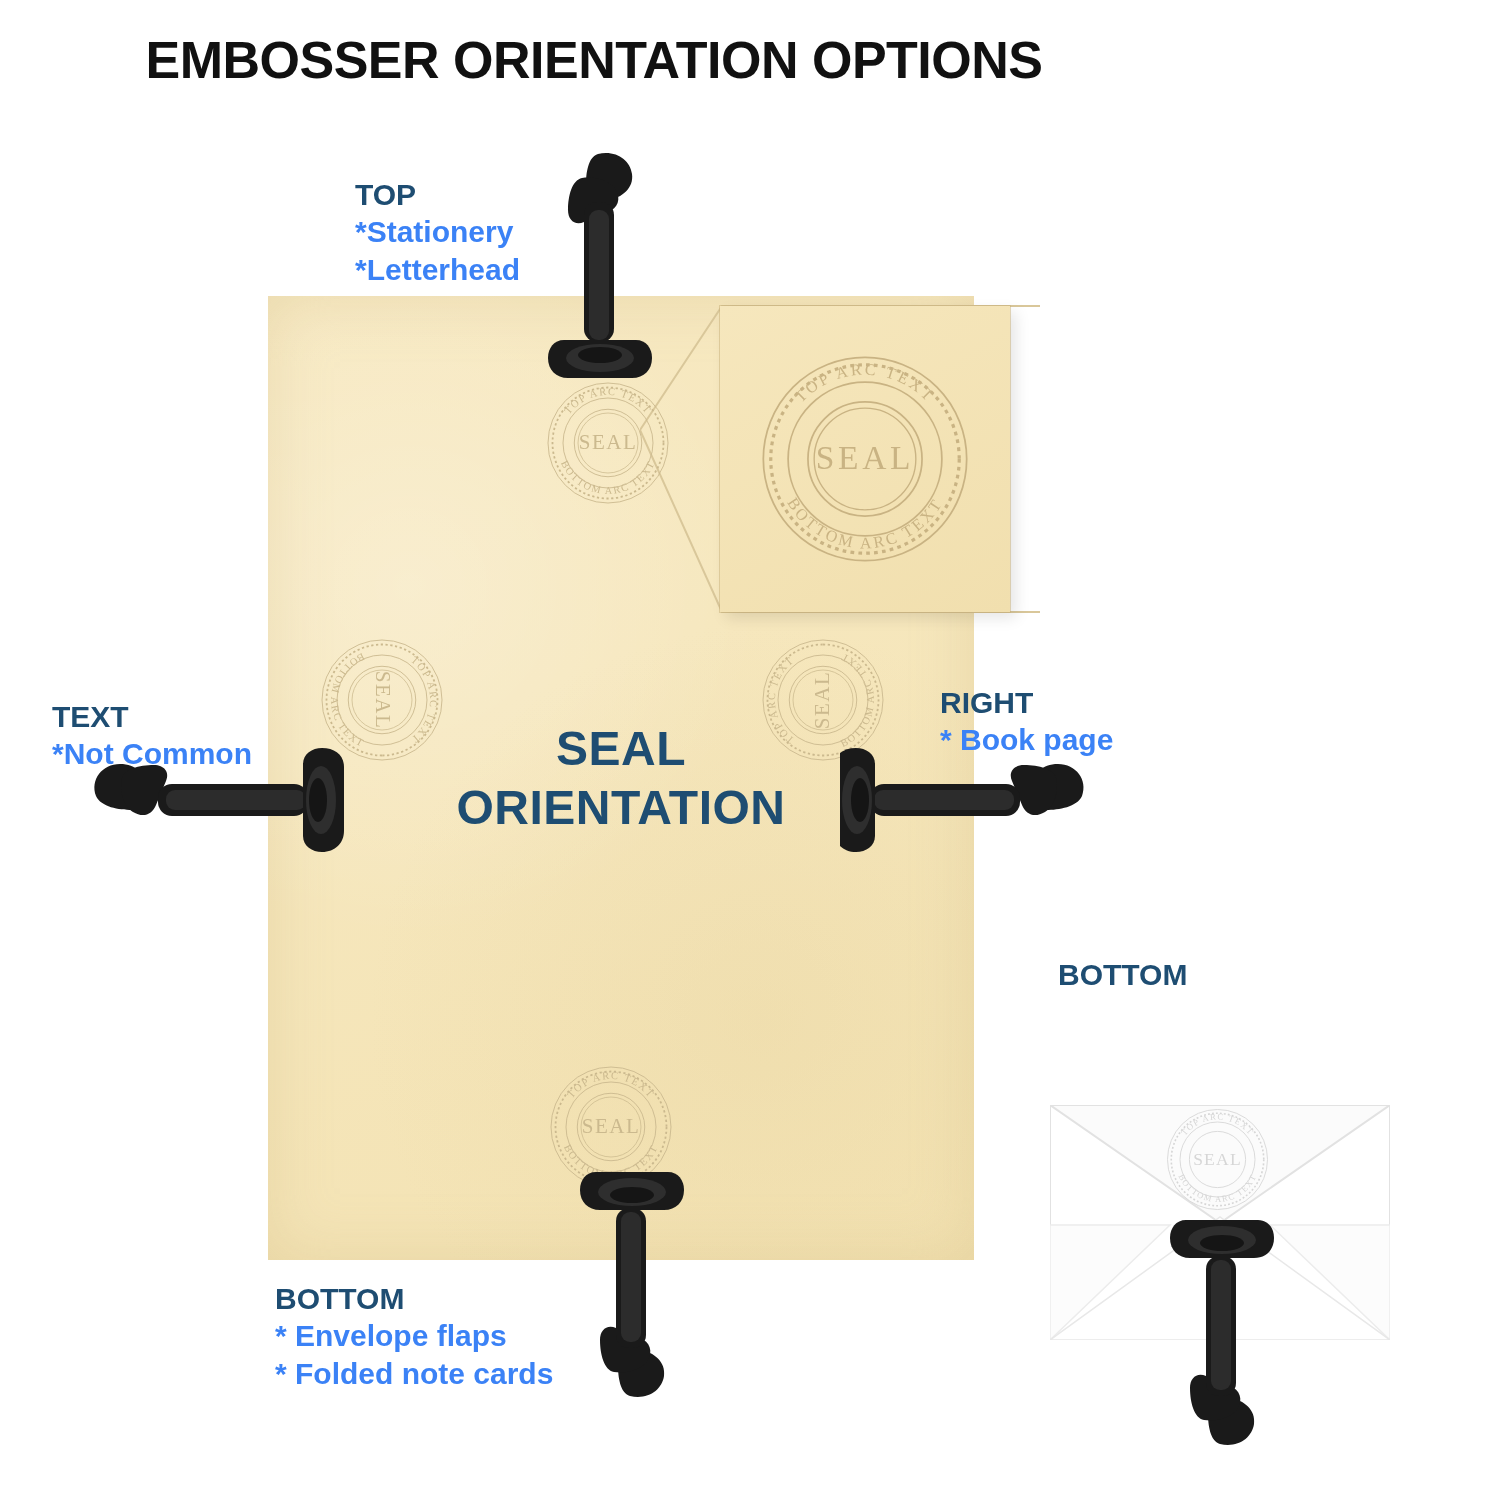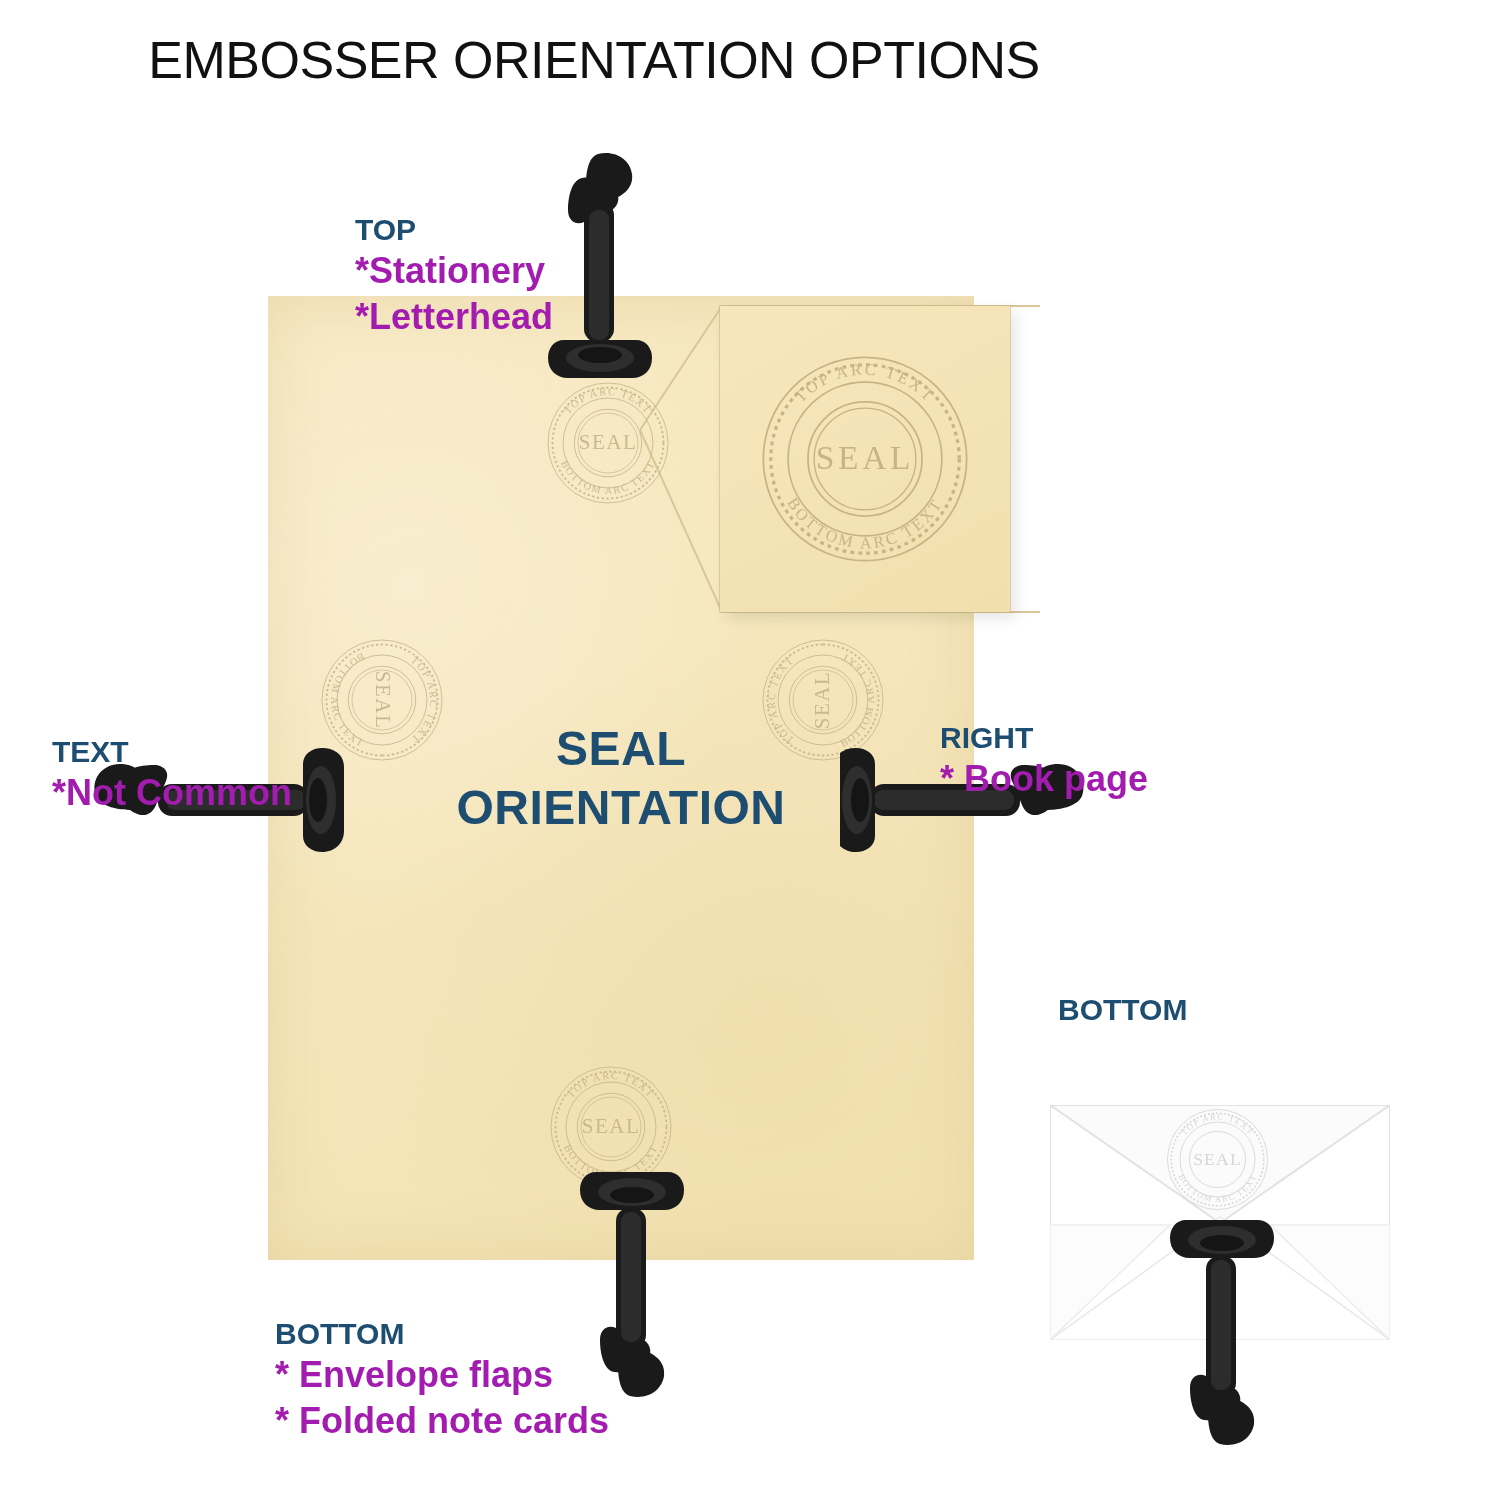--- a/index.html
+++ b/index.html
@@ -8,21 +8,21 @@
     background:#ffffff;
     font-family:"Liberation Sans", sans-serif;
     position:relative;
     overflow:hidden;
   }
   .title{
     position:absolute;
     top:30px;left:0;width:1188px;
     text-align:center;
     font-size:52px;
-    font-weight:normal;
+    font-weight:bold;
     letter-spacing:-0.5px;
     color:#111111;
   }
 
   
   .paper{
     position:absolute;
     left:268px;top:296px;
     width:706px;height:964px;
     background:linear-gradient(160deg,#f7e9c2 0%,#f6e7bd 40%,#f3e2b2 100%);
@@ -79,26 +79,25 @@
   .embosser{position:absolute;}
   .embosser svg{display:block;}
 
   
   .note{position:absolute;}
   .note .hd{
     color:#1e4d72;
     font-weight:bold;
     font-size:30px;
     line-height:1.15;
-    margin-top:35px;
   }
   .note .ln{
-    color:#a21caf;
+    color:#3b82f6;
     font-weight:bold;
-    font-size:36px;
+    font-size:30px;
     line-height:1.28;
   }
   .note.note-left{left:52px;top:700px;}
   .note.note-top{left:355px;top:178px;}
   .note.note-right{left:940px;top:686px;}
   .note.note-bottom{left:275px;top:1282px;}
   .note.note-env{left:1058px;top:958px;}
 
   
   .envelope{

